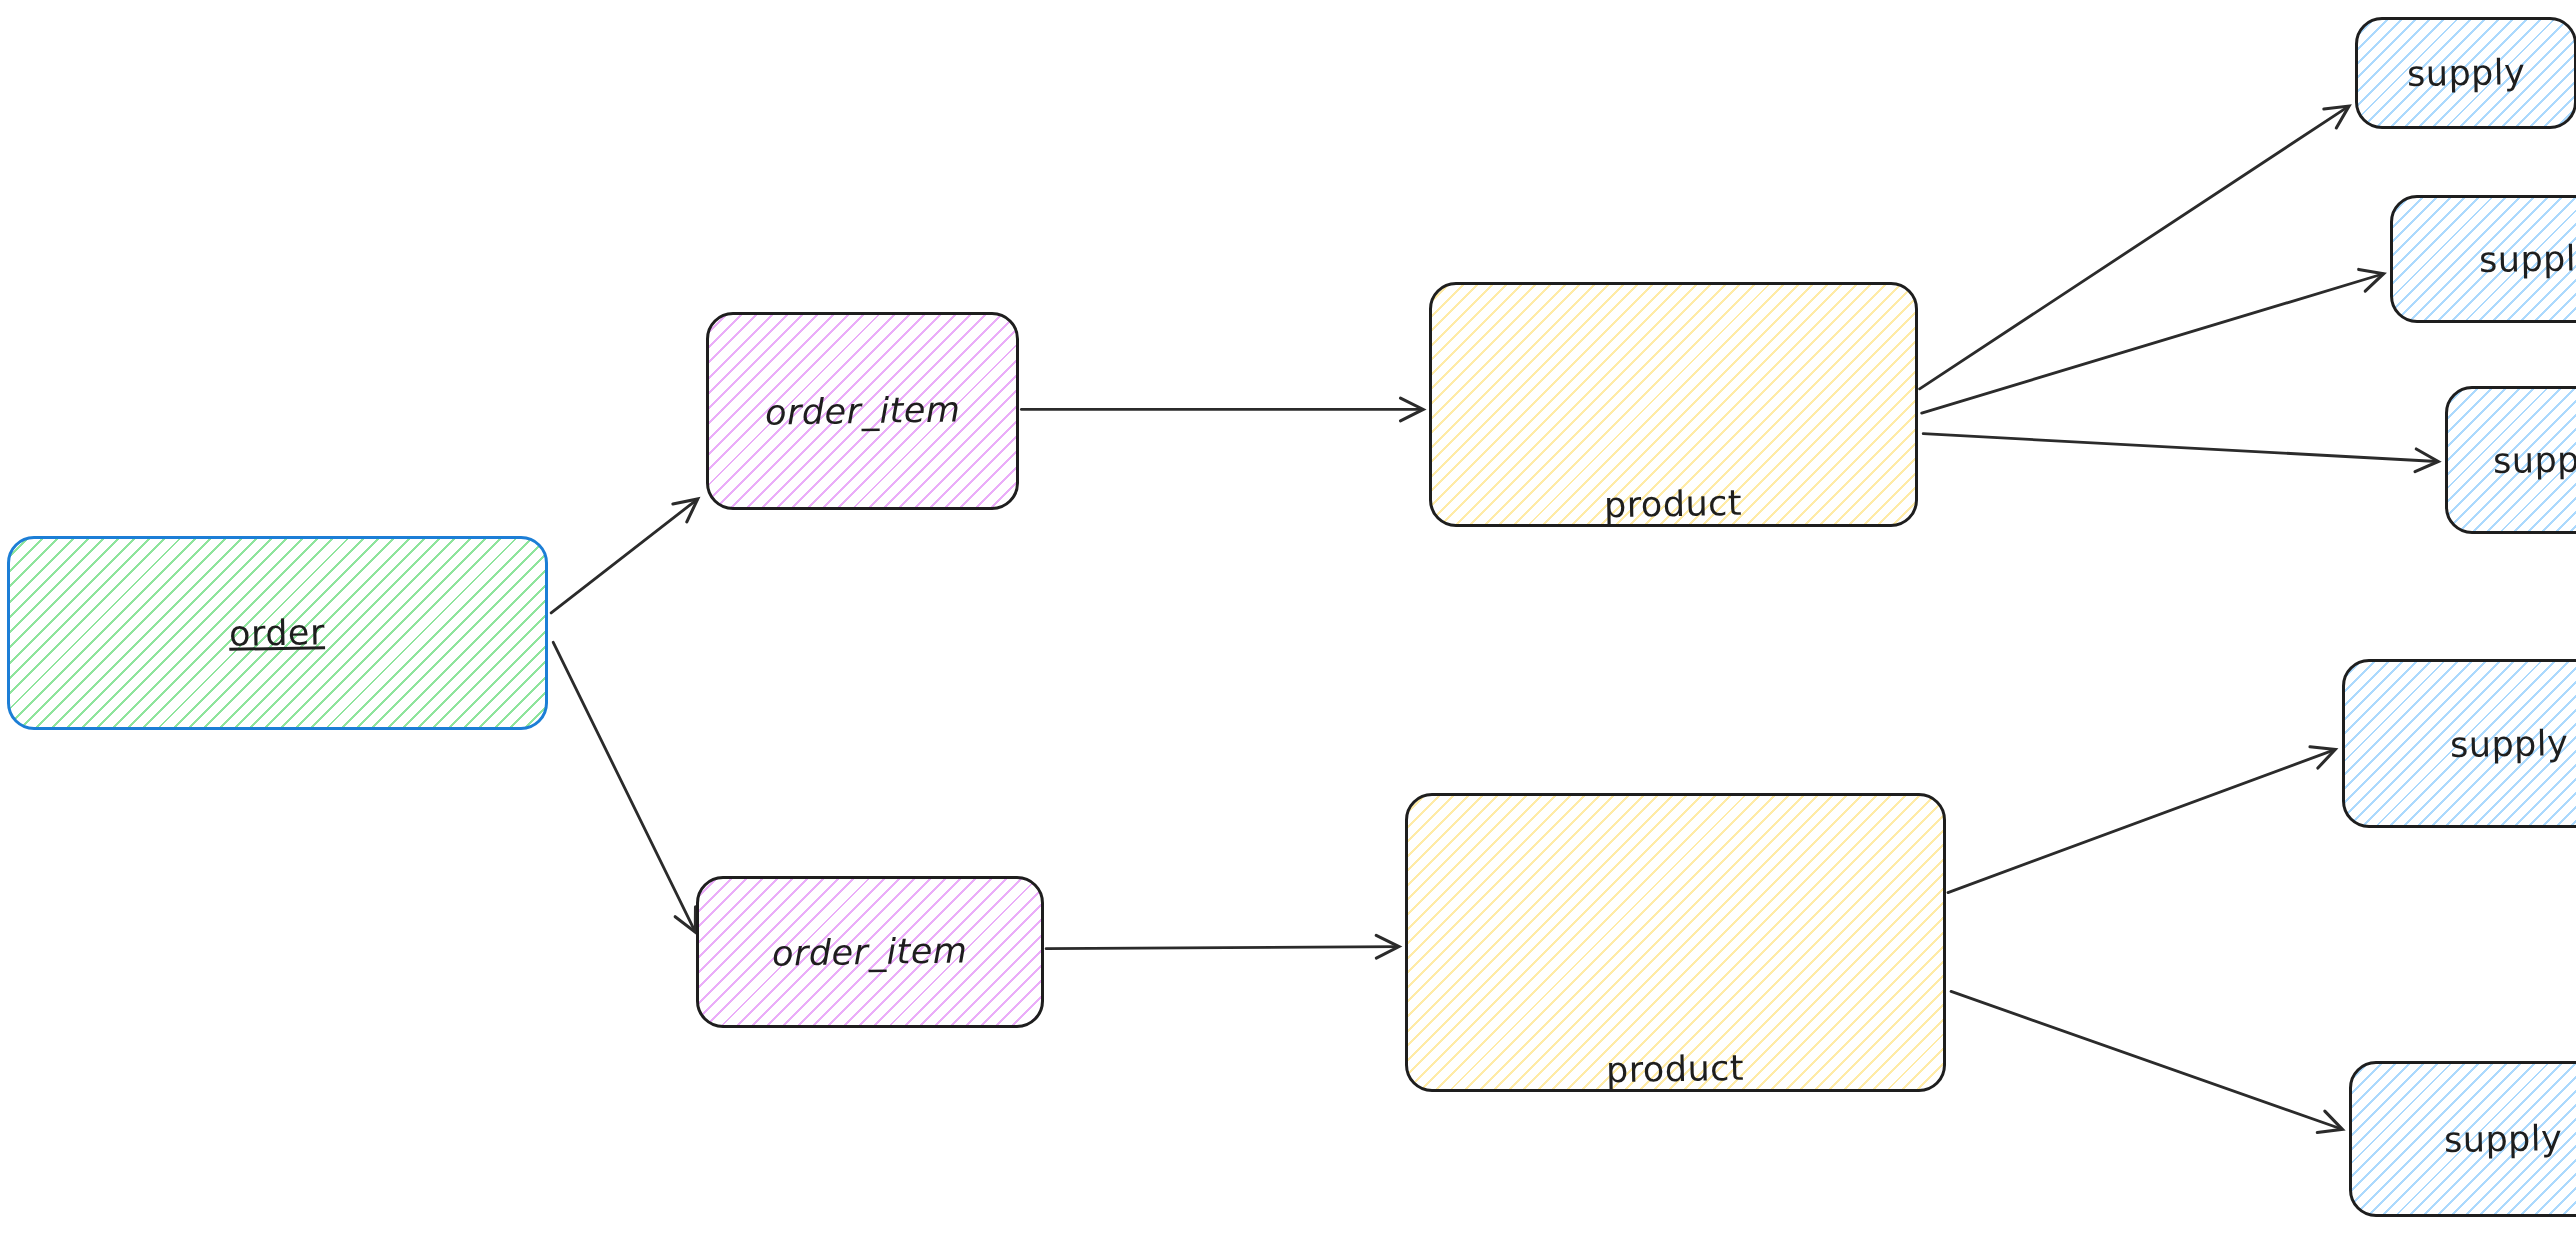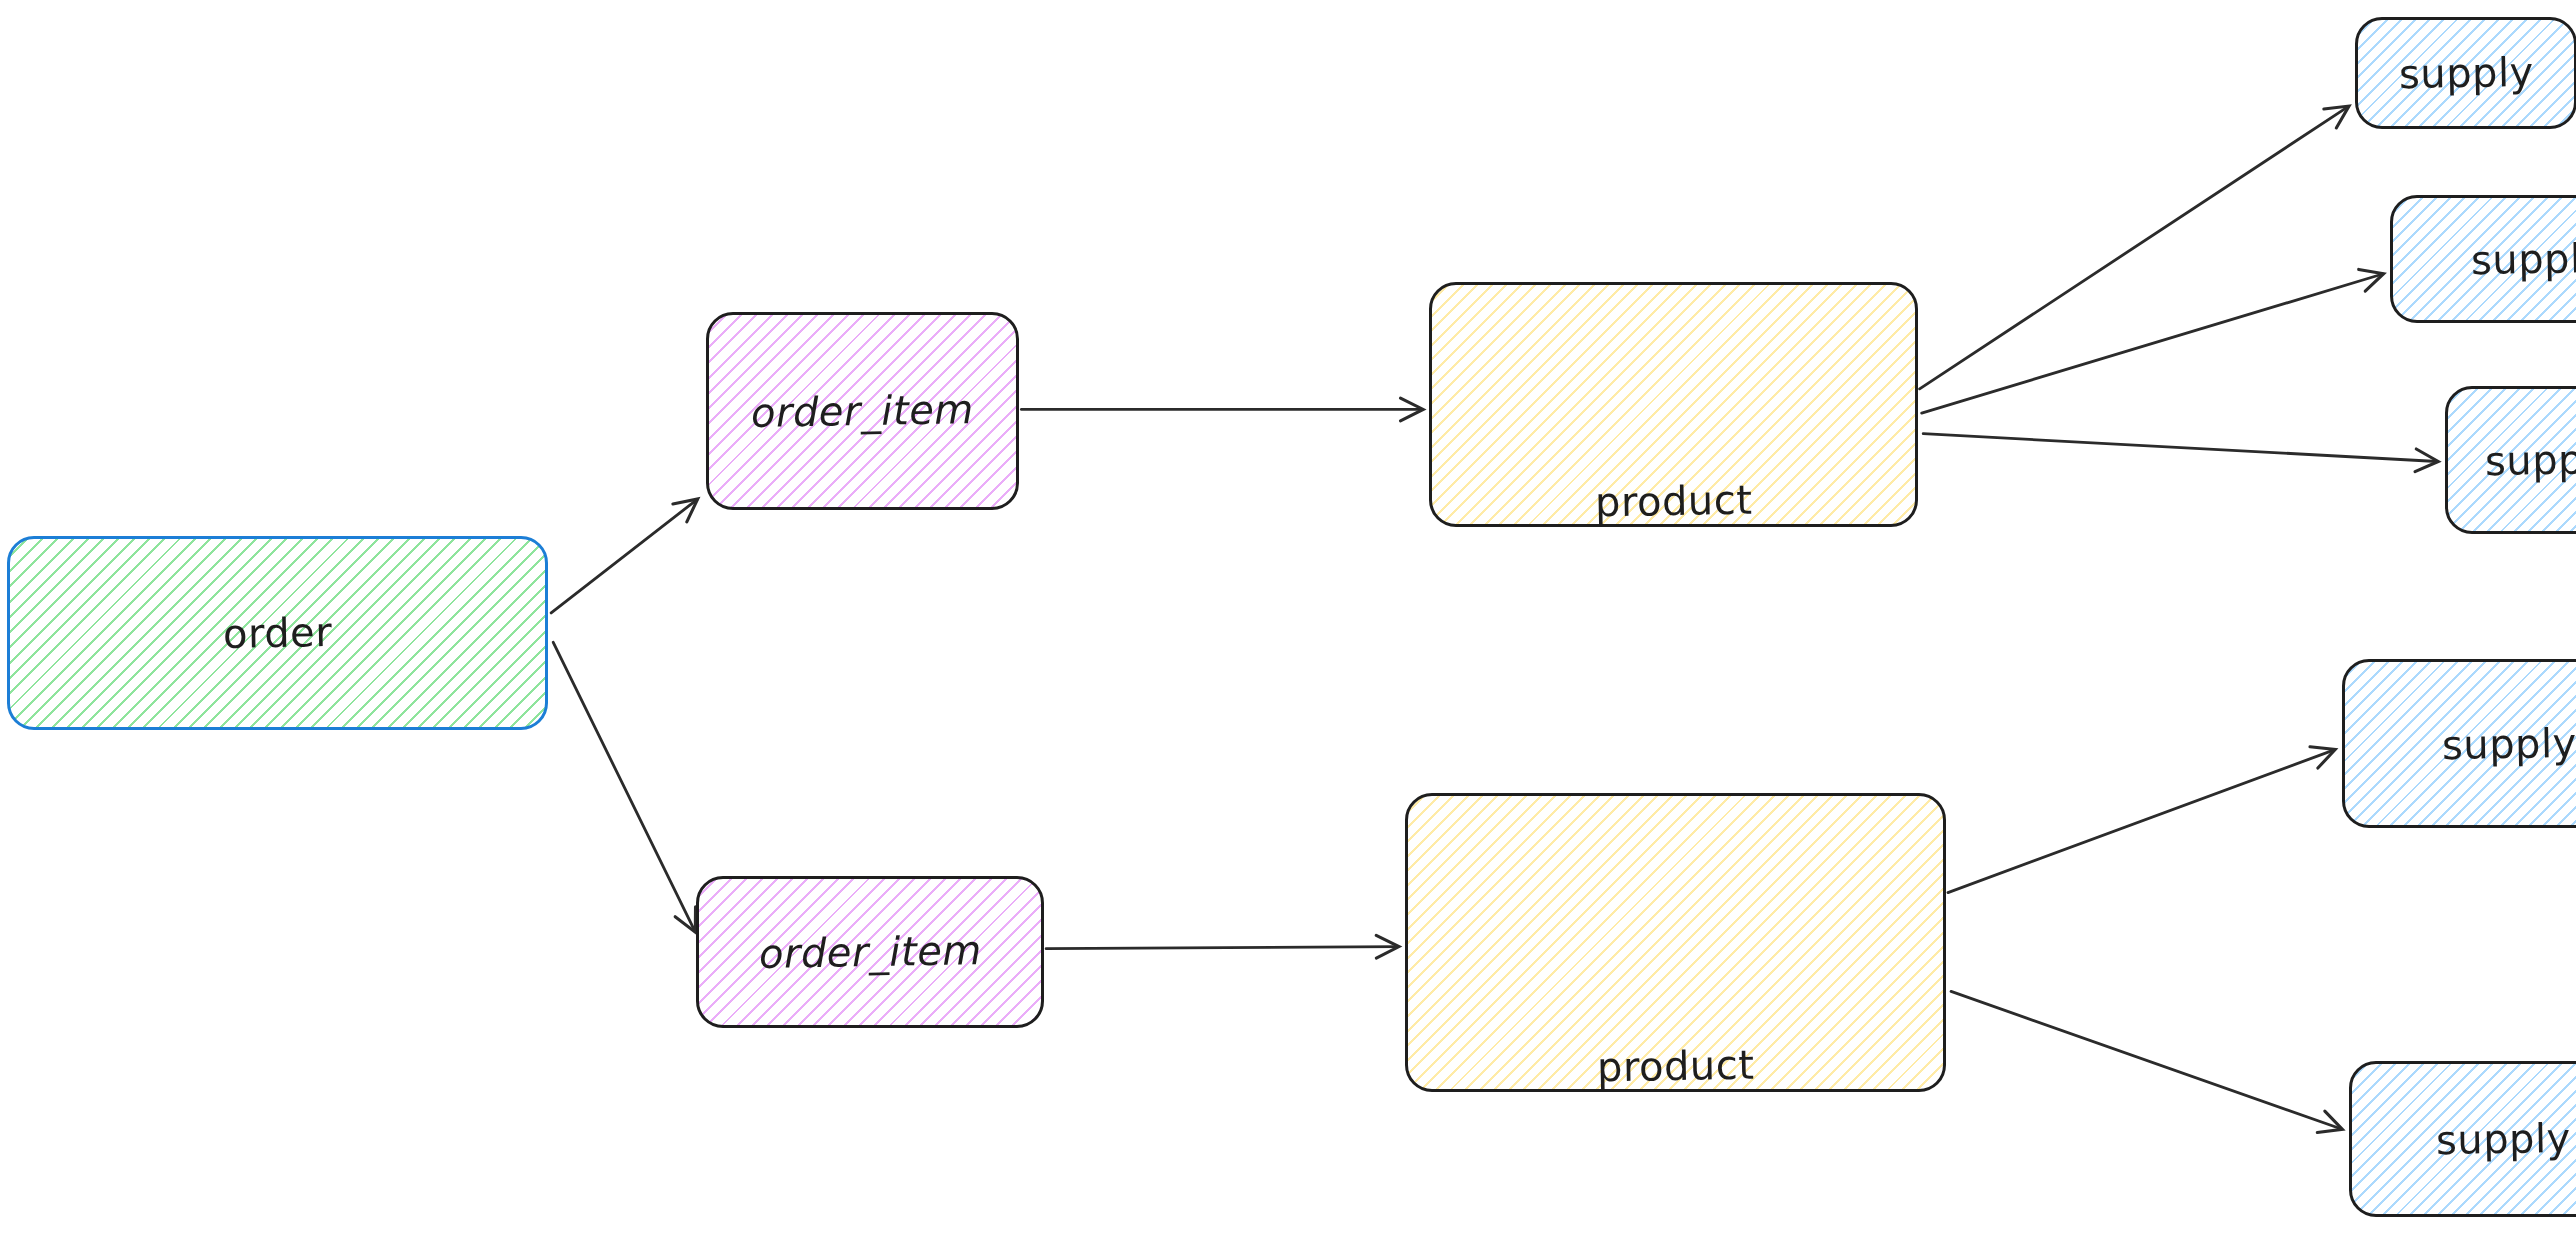--- a/index.html
+++ b/index.html
@@ -24,31 +24,32 @@
     height: 1233px;
   }
   .node {
     position: absolute;
     display: flex;
     align-items: center;
     justify-content: center;
     border: 3.6px solid #1e1e1e;
     border-radius: 27px;
     color: #1e1e1e;
-    font-size: 40px;
+    font-size: 35px;
     letter-spacing: 0.5px;
     box-sizing: border-box;
   }
   .node .lbl { transform: rotate(-1deg); }
   
   .fill-green {
     border-color: #1c7ed6;
     background: repeating-linear-gradient(135deg,
       rgba(105,219,124,0.75) 0px, rgba(105,219,124,0.75) 2.1px,
       rgba(255,255,255,0) 2.1px, rgba(255,255,255,0) 10.8px);
+    text-decoration: underline;
   }
   .fill-purple {
     background: repeating-linear-gradient(135deg,
       rgba(229,153,247,0.8) 0px, rgba(229,153,247,0.8) 2.1px,
       rgba(255,255,255,0) 2.1px, rgba(255,255,255,0) 10.8px);
     font-style: italic;
   }
   .fill-yellow {
     background: repeating-linear-gradient(135deg,
       rgba(255,211,59,0.45) 0px, rgba(255,211,59,0.45) 2.1px,

